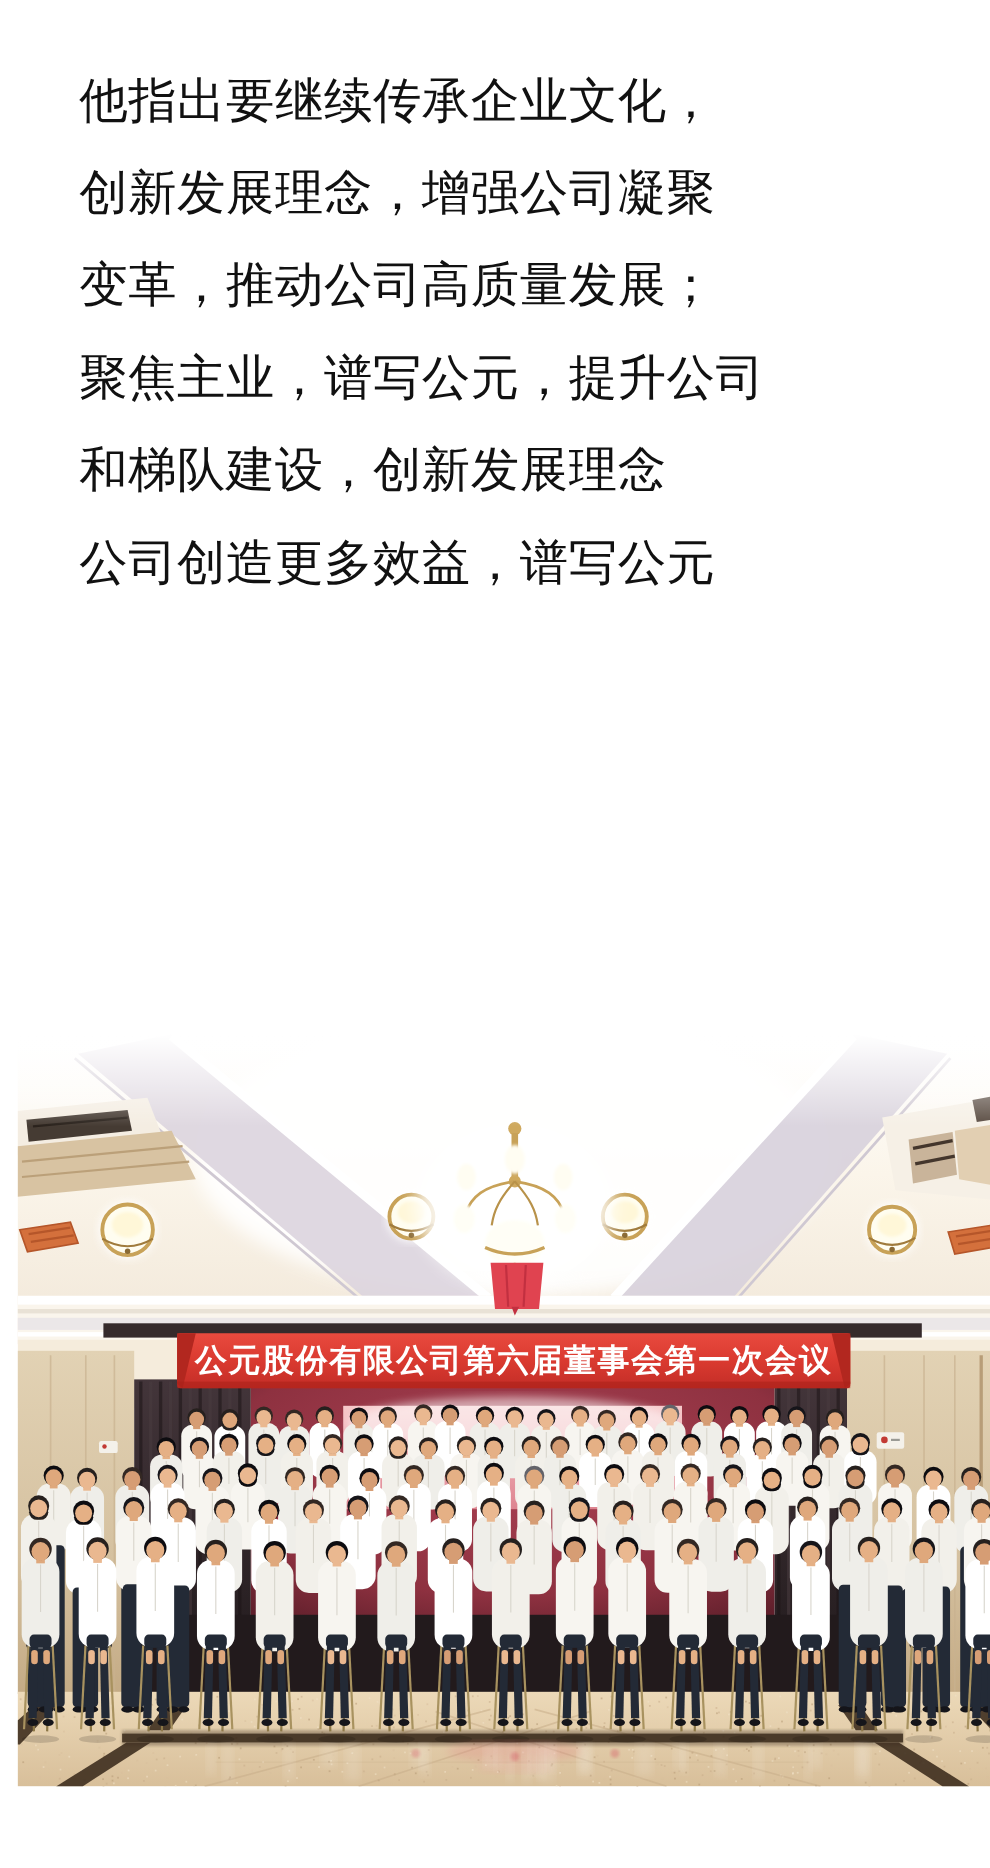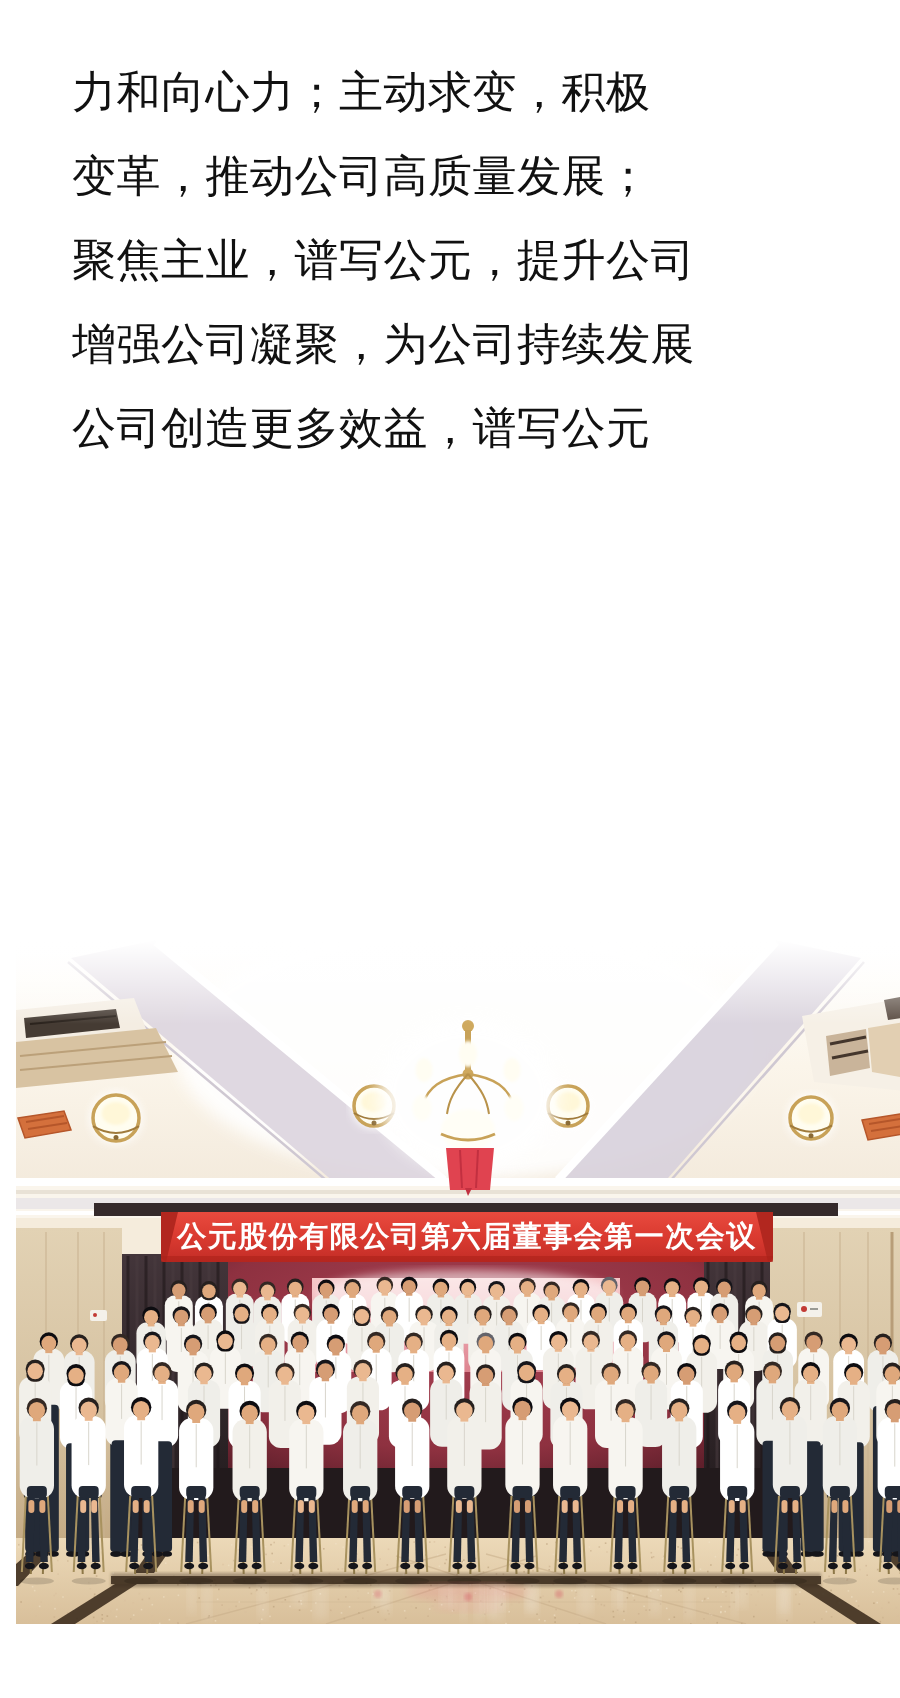--- a/index.html
+++ b/index.html
@@ -16,24 +16,25 @@
   }
   .photo{
     position:absolute;left:16px;top:940px;width:900px;height:684px;
   }
   .photo svg{display:block;}
 </style>
 </head>
 <body>
 
 <div class="article" id="article-text">
-    <div class="line">力和向心力；主动求变，积极</div>
+    <div class="line">他指出要继续传承企业文化，</div>
+    <div class="line">创新发展理念，增强公司凝聚</div>
     <div class="line">变革，推动公司高质量发展；</div>
     <div class="line">聚焦主业，谱写公元，提升公司</div>
-    <div class="line">增强公司凝聚，为公司持续发展</div>
+    <div class="line">和梯队建设，创新发展理念</div>
     <div class="line">公司创造更多效益，谱写公元</div>
   </div>
 
 <div class="photo">
 <svg id="photo-svg" width="900" height="684" viewBox="0 0 900 684" xmlns="http://www.w3.org/2000/svg">
   <defs>
     <linearGradient id="ceilGrad" x1="0" y1="0" x2="0" y2="1">
       <stop offset="0" stop-color="#ffffff"></stop>
       <stop offset="0.45" stop-color="#fbf5ea"></stop>
       <stop offset="1" stop-color="#f1e7d8"></stop>

